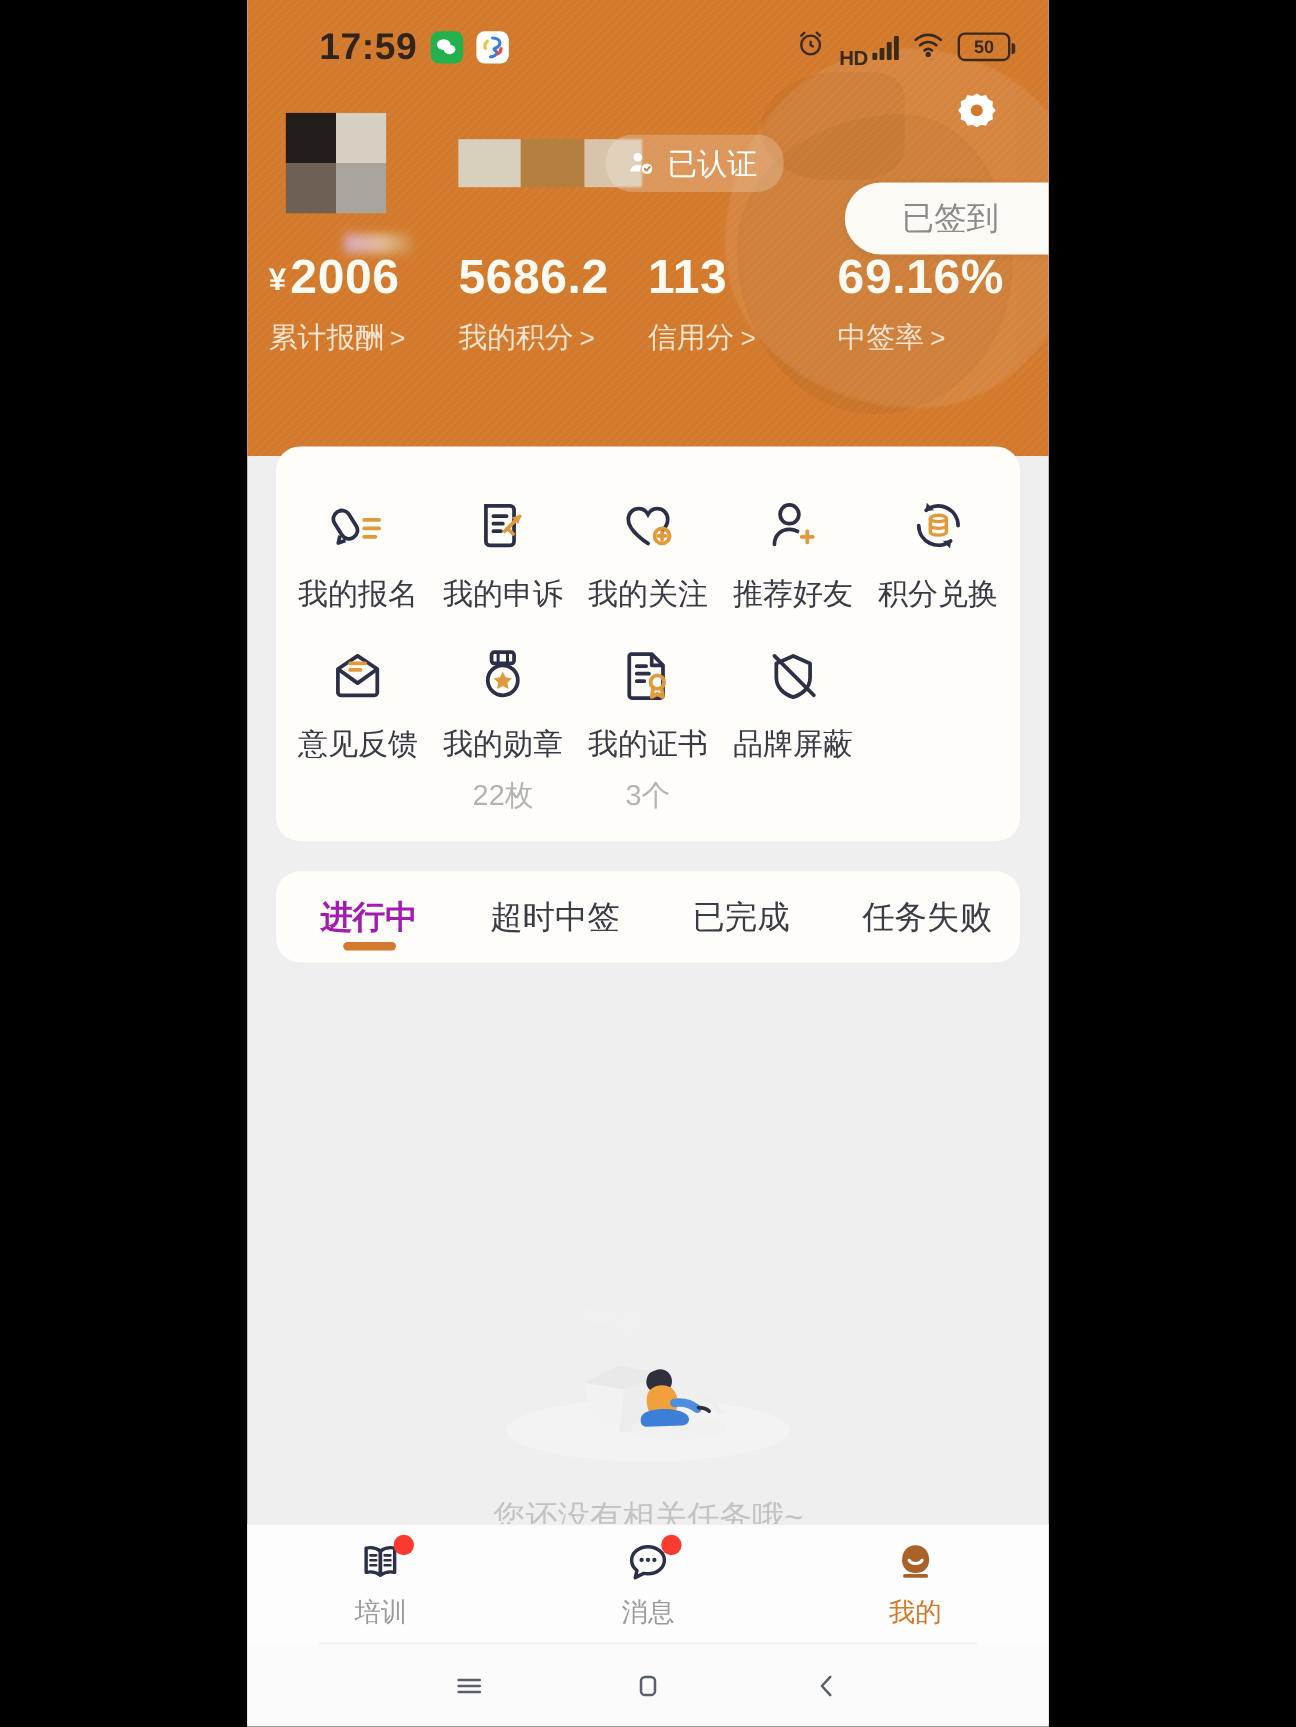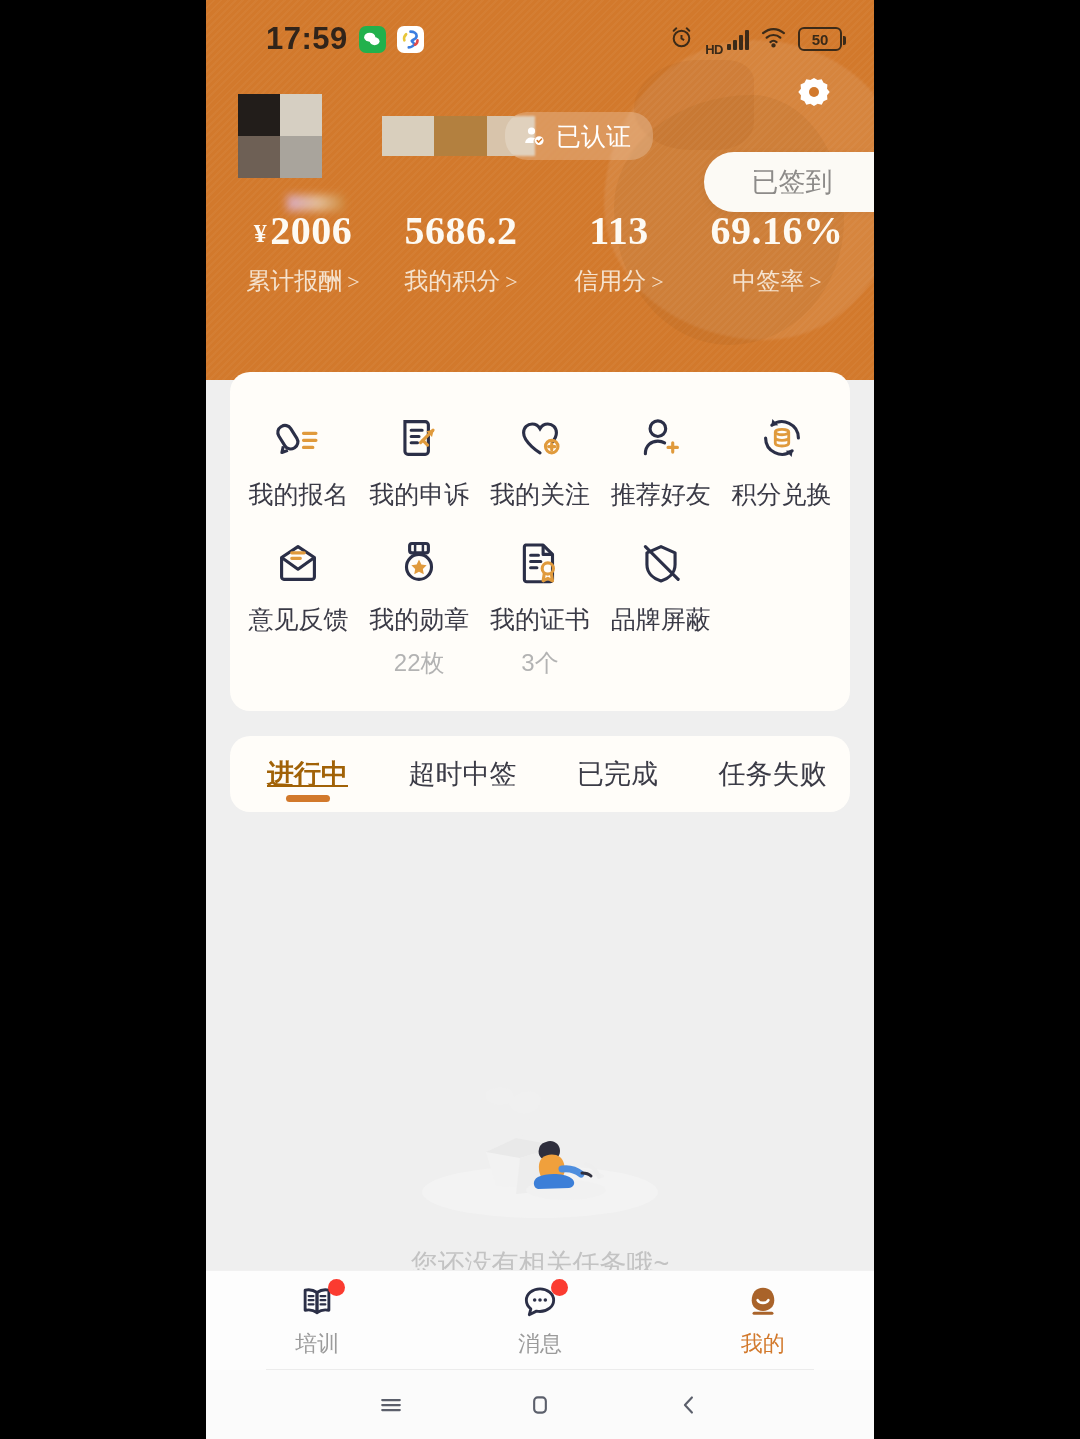--- a/index.html
+++ b/index.html
@@ -104,21 +104,21 @@
     background: #fff;
     position: relative;
   }
   .sb-right {
     display: flex;
     align-items: center;
     gap: 11px;
     color: #3b2a18;
   }
   .ico-hd {
-    font-size: 13px;
+    font-size: 17px;
     font-weight: 700;
     letter-spacing: -.5px;
     margin-right: -7px;
     align-self: flex-start;
     margin-top: 20px;
   }
   .bars { display: flex; align-items: flex-end; gap: 2px; height: 22px; }
   .bars i { width: 4px; background: #3b2a18; display: block; border-radius: 1px; }
   .bars i:nth-child(1){ height: 6px; }
   .bars i:nth-child(2){ height: 10px; }
@@ -218,23 +218,22 @@
   
   .stats {
     position: relative;
     z-index: 3;
     display: flex;
     margin-top: 32px;
     padding: 0 18px;
   }
   .stat {
     flex: 1;
-    text-align: center;
+    text-align: left;
     color: #fff;
-    font-family: Liberation Serif, serif;
   }
   .stat-val {
     font-size: 40px;
     font-weight: 700;
     letter-spacing: .5px;
     white-space: nowrap;
     color: #fdfaf3;
     line-height: 1.05;
   }
   .stat-val .yen {
@@ -263,21 +262,21 @@
   
   .card {
     background: #fffdf9;
     border-radius: 20px;
     margin: 0 24px;
   }
   .menu-card {
     position: relative;
     z-index: 4;
     margin-top: -8px;
-    padding: 28px 8px 28px;
+    padding: 28px 8px 18px;
   }
   .menu-row {
     display: flex;
   }
   .menu-row.row2 .menu-item { flex: 0 0 20%; }
   .menu-item {
     flex: 1;
     display: flex;
     flex-direction: column;
     align-items: center;
@@ -311,21 +310,21 @@
   .tab {
     flex: 1;
     display: flex;
     flex-direction: column;
     align-items: center;
     justify-content: center;
     position: relative;
     font-size: 27px;
     color: #3b3b46;
   }
-  .tab.active { color: #a16207; font-weight: 700; text-decoration: underline; }
+  .tab.active { color: #a21caf; font-weight: 700; }
   .tab .bar {
     position: absolute;
     bottom: 10px;
     width: 44px; height: 7px;
     border-radius: 4px;
     background: #d2792c;
     display: none;
   }
   .tab.active .bar { display: block; }
 

